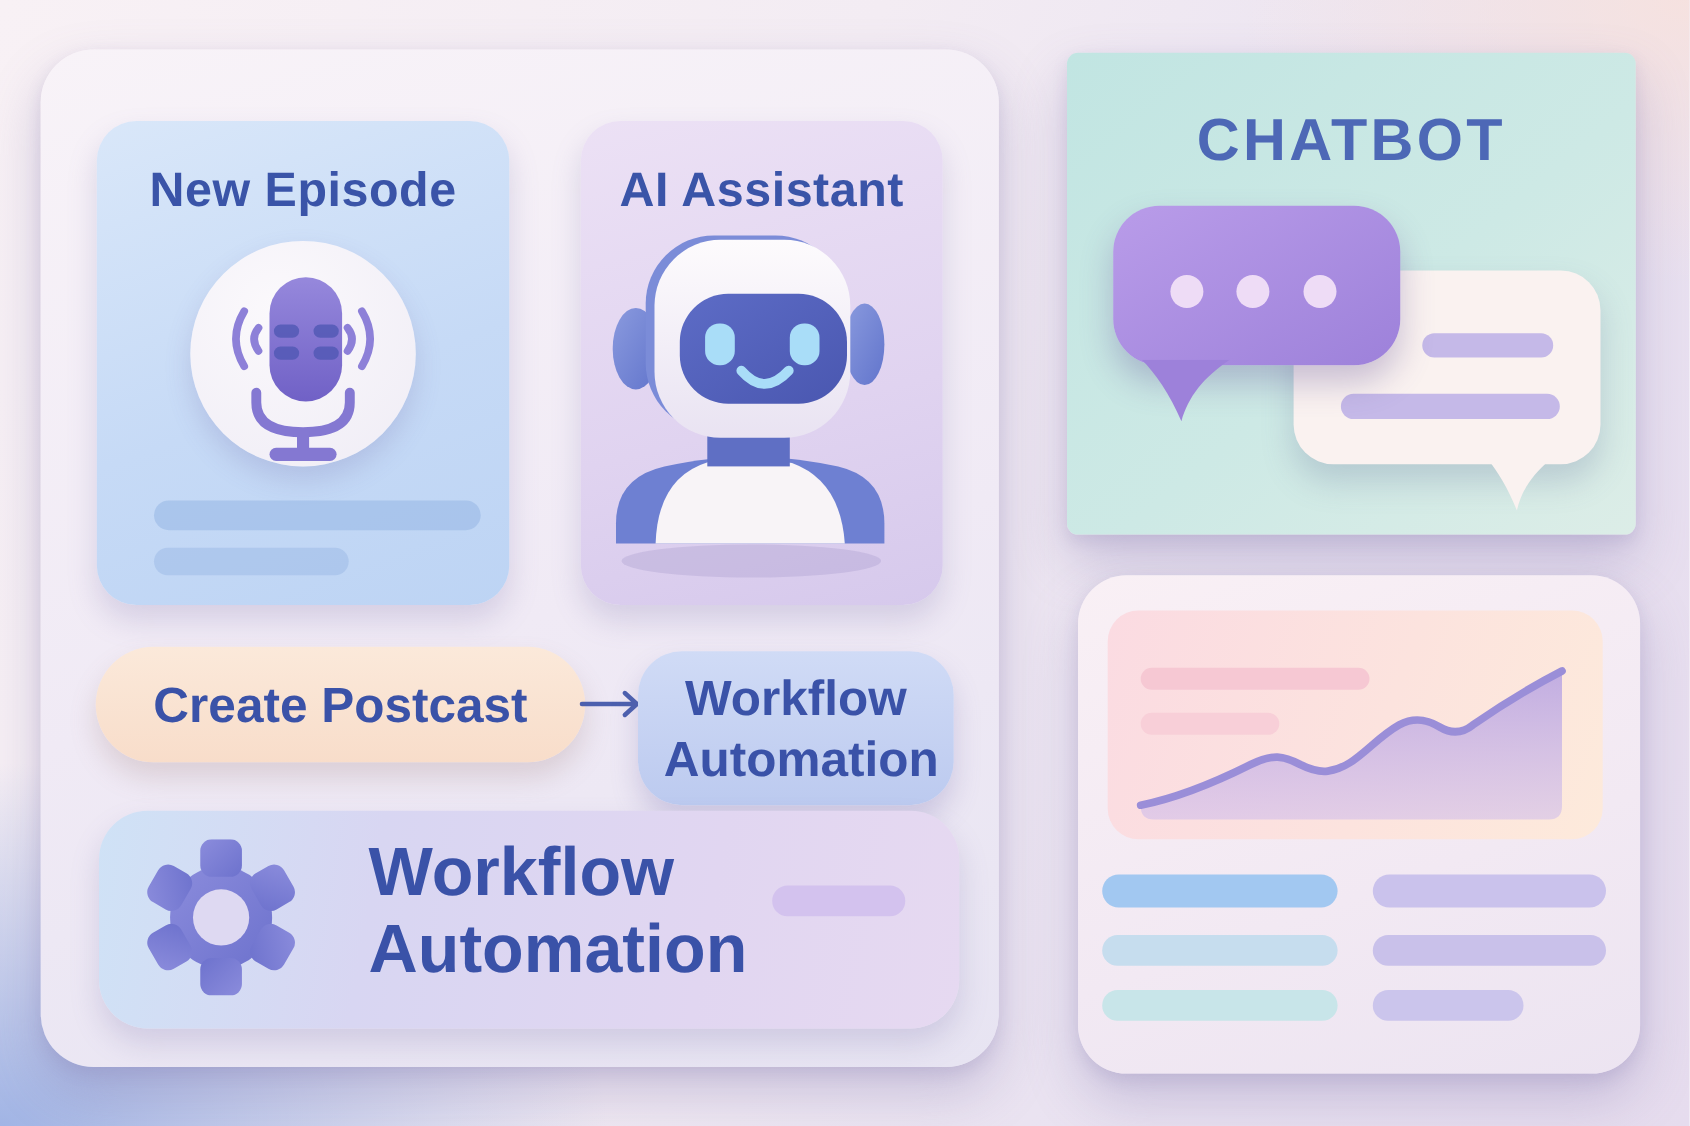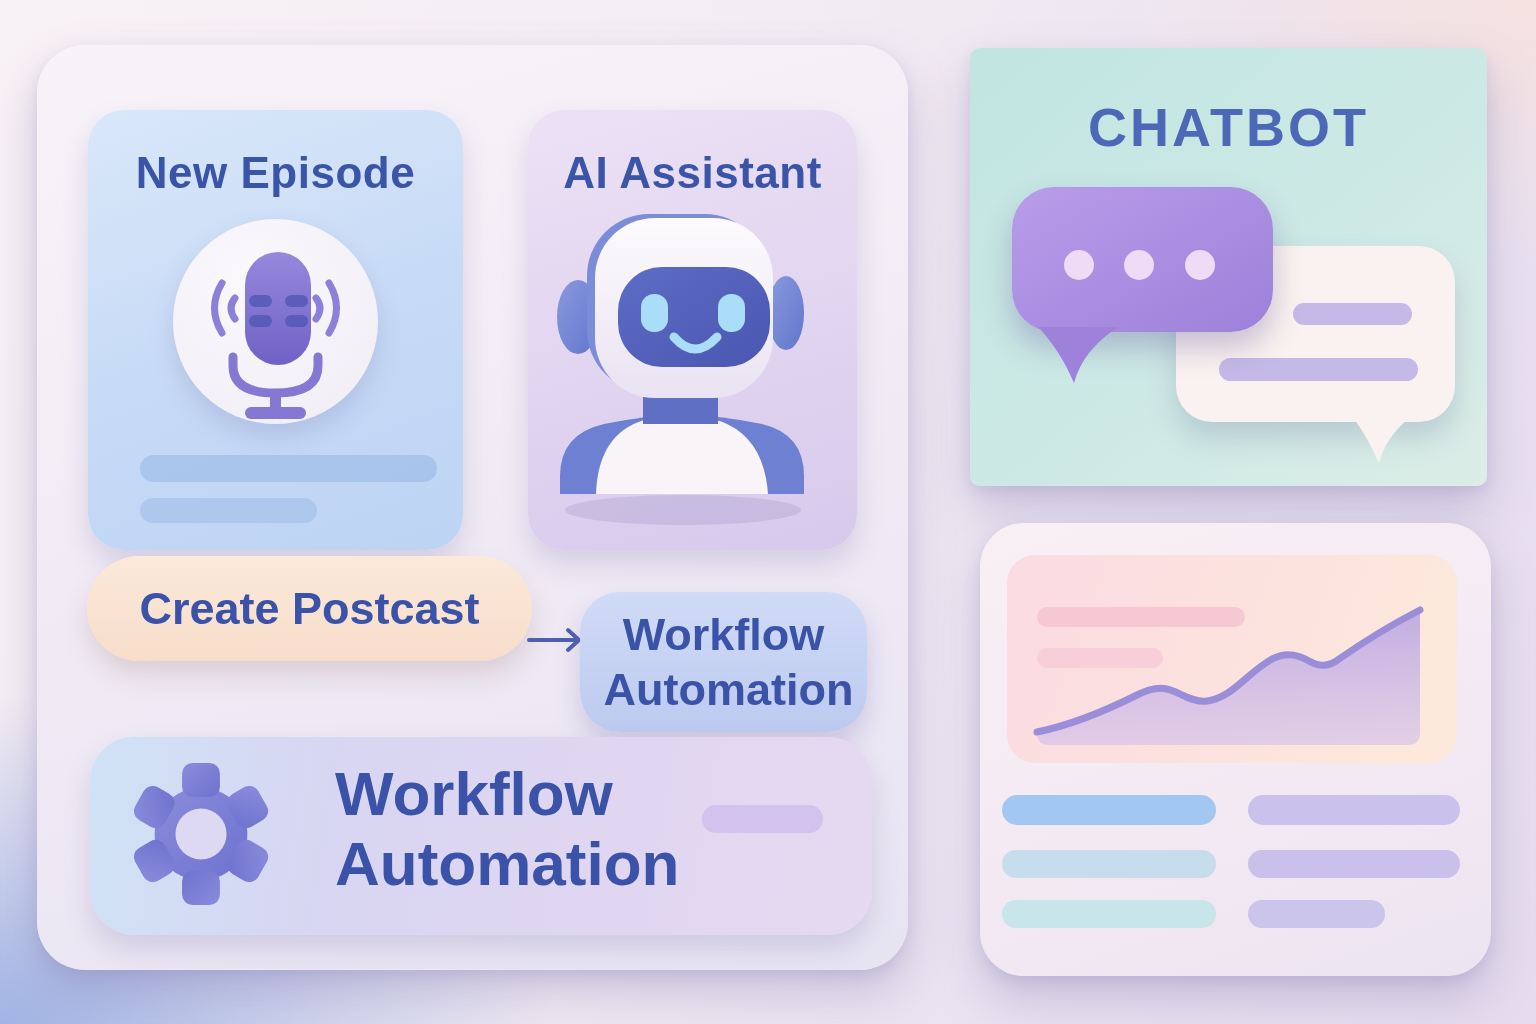--- a/index.html
+++ b/index.html
@@ -39,21 +39,21 @@
   .ne-skel1 { left:52px; top:345px; width:297px; height:27px; background:rgba(150,182,228,.55); }
   .ne-skel2 { left:52px; top:388px; width:177px; height:25px; background:rgba(150,182,228,.45); }
 
   .ai-card {
     left:491px; top:65px; width:329px; height:440px; border-radius:36px;
     background:linear-gradient(165deg,#ece1f5 0%,#e0d3f0 60%,#d6c9ec 100%);
   }
   .robot-svg { position:absolute; left:10px; top:100px; }
 
   .create-pill {
-    position:absolute; left:50px; top:511px; width:445px; height:105px; border-radius:53px;
+    position:absolute; left:50px; top:543px; width:445px; height:105px; border-radius:53px;
     background:linear-gradient(180deg,#fbe9da 0%,#f8ddca 100%);
     box-shadow:0 14px 24px rgba(150,115,110,.22);
     display:flex; align-items:center; justify-content:center;
     font-size:45px; font-weight:600; color:#3a52a8;
   }
   .flow-arrow { position:absolute; left:489px; top:581px; }
 
   .wf-btn {
     position:absolute; left:543px; top:547px; width:287px; height:140px; border-radius:40px;
     background:linear-gradient(180deg,#d0dbf6 0%,#bccaef 100%);

